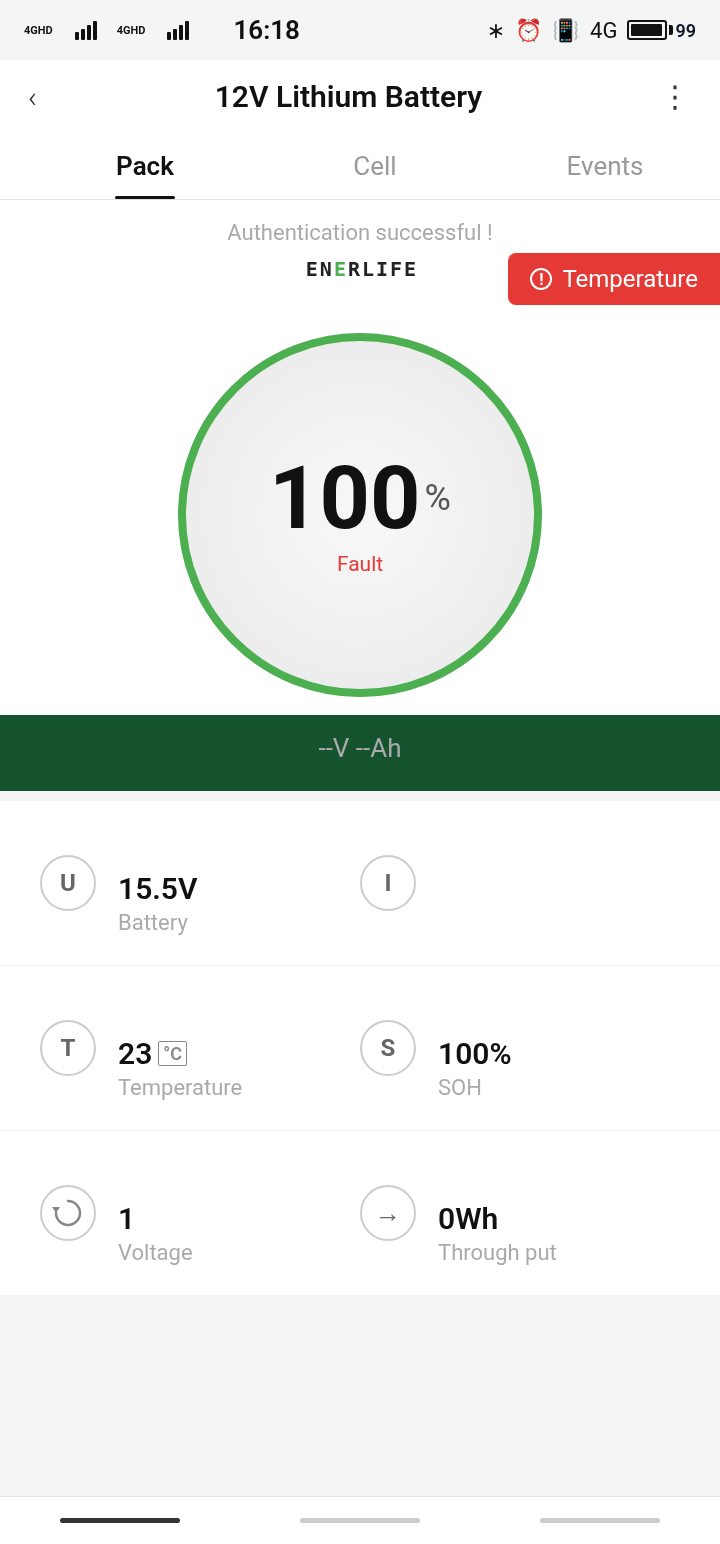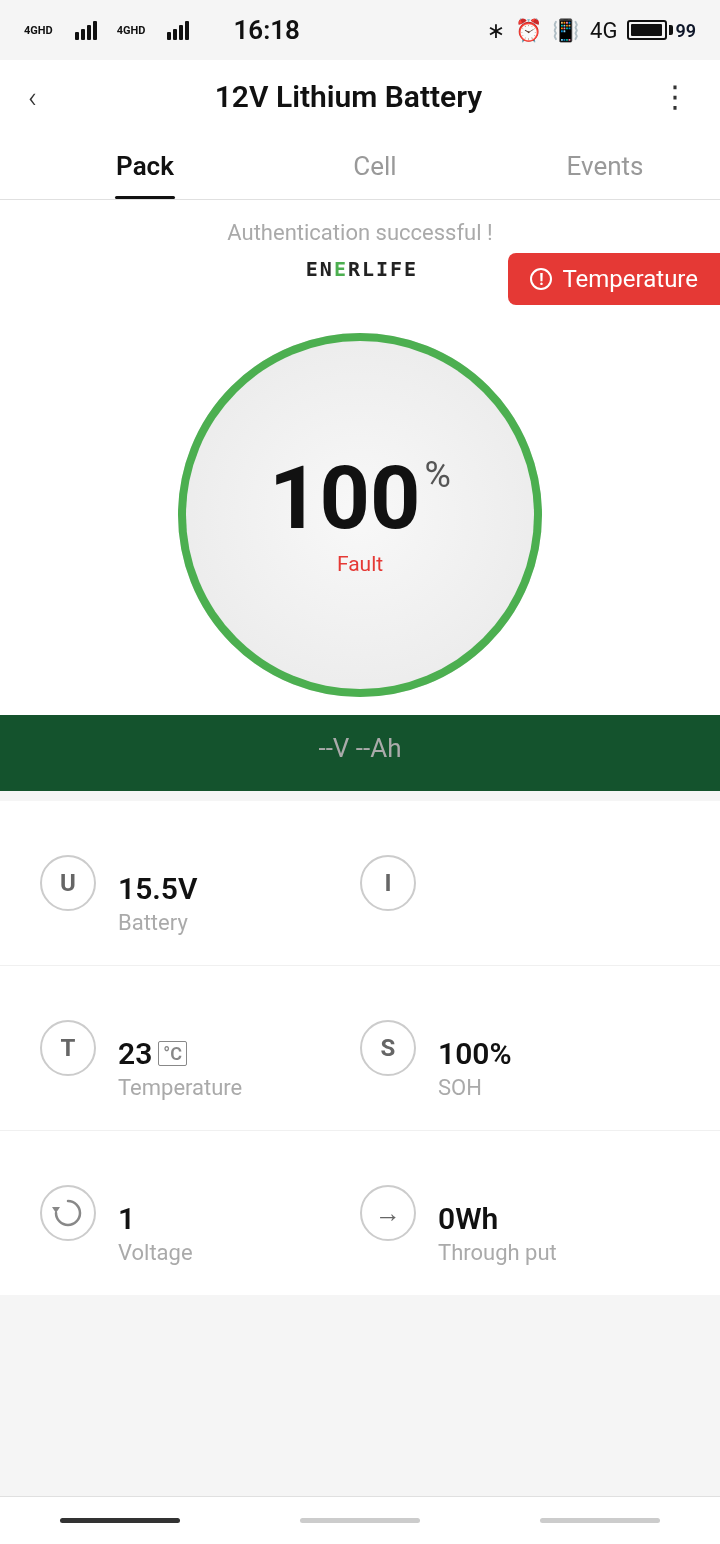--- a/index.html
+++ b/index.html
@@ -250,21 +250,21 @@
       right: 16px; bottom: 16px;
       background: radial-gradient(circle at center, #f8f8f8 0%, #e8e8e8 100%);
       border-radius: 50%;
       display: flex;
       flex-direction: column;
       align-items: center;
       justify-content: center;
     }
     .percent-display {
       display: flex;
-      align-items: flex-start;
+      align-items: center;
       gap: 4px;
     }
     .percent-number {
       font-size: 88px;
       font-weight: 700;
       color: #111;
       line-height: 1;
     }
     .percent-symbol {
       font-size: 36px;

